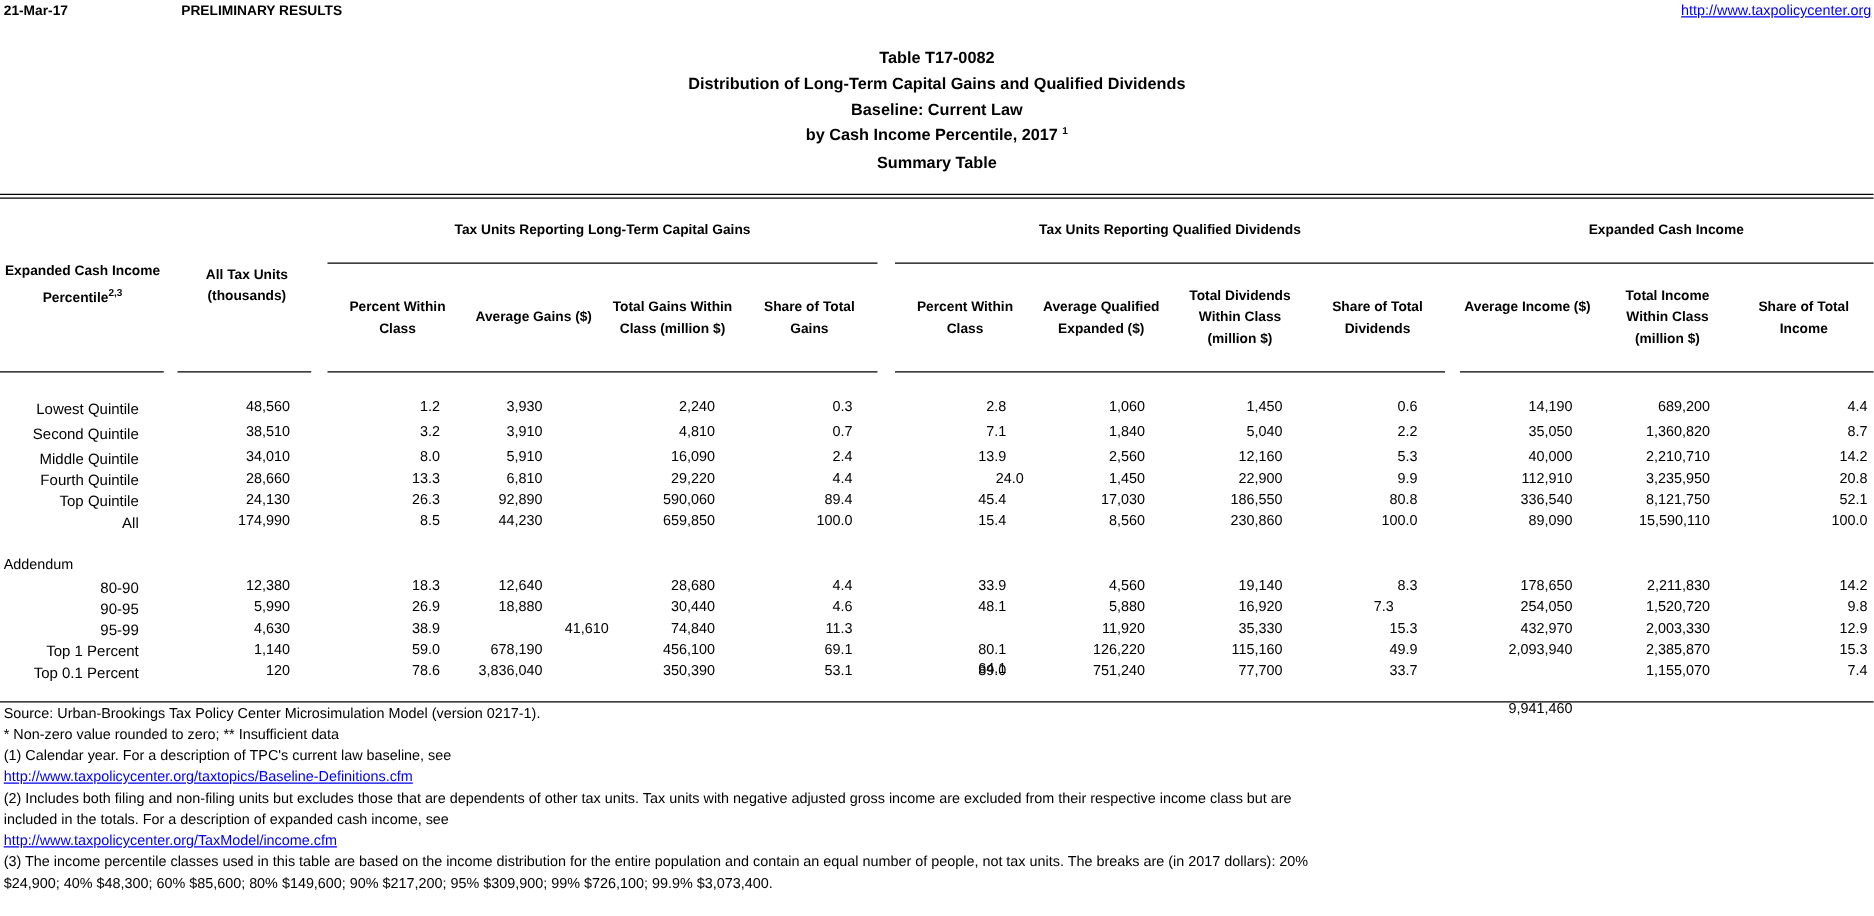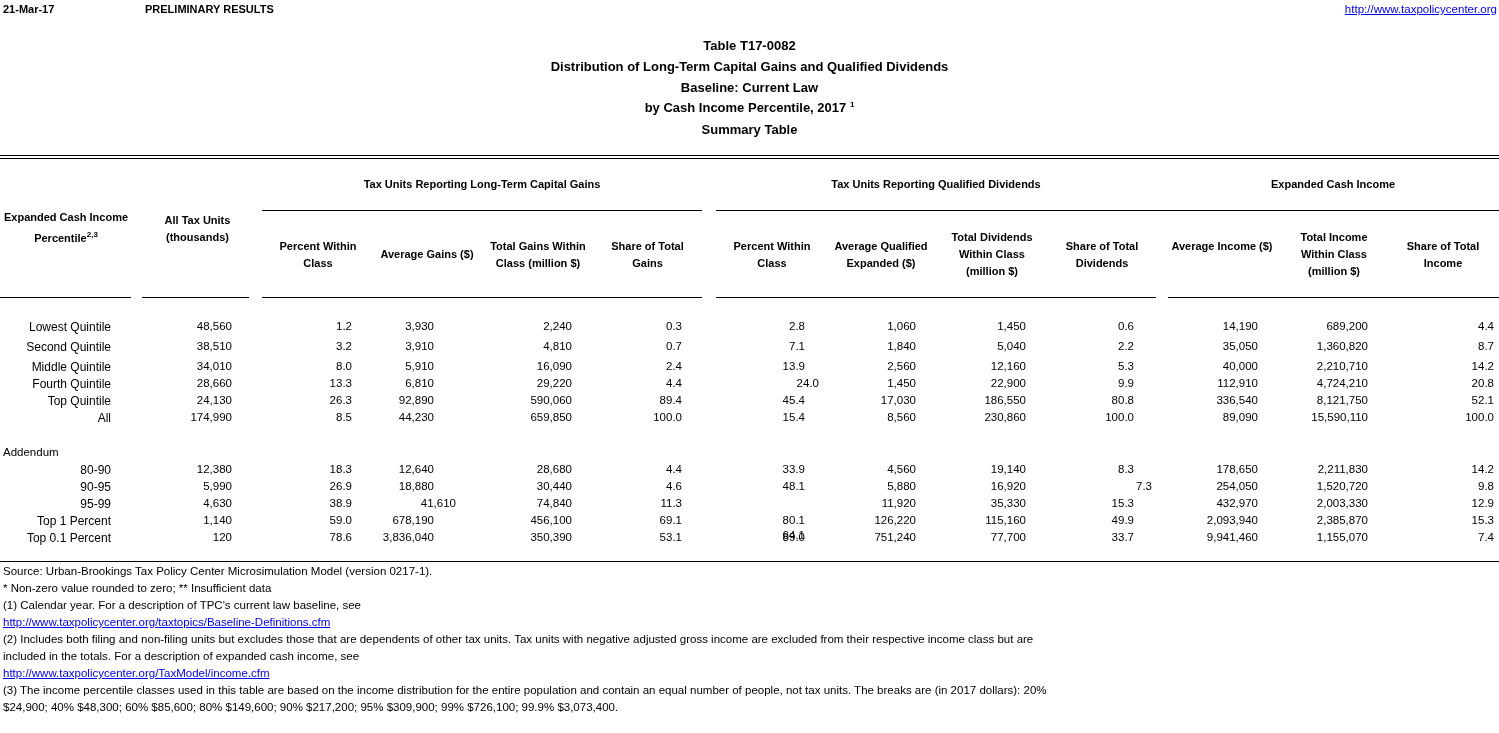--- a/index.html
+++ b/index.html
@@ -122,21 +122,21 @@
       <div class="cell" style="right: 1267px;">28,660</div>
       <div class="cell" style="right: 1147px;">13.3</div>
       <div class="cell" style="right: 1065px;">6,810</div>
       <div class="cell" style="right: 927px;">29,220</div>
       <div class="cell" style="right: 817px;">4.4</div>
       <div class="cell" style="right: 680px;">24.0</div>
       <div class="cell" style="right: 583px;">1,450</div>
       <div class="cell" style="right: 473px;">22,900</div>
       <div class="cell" style="right: 365px;">9.9</div>
       <div class="cell" style="right: 241px;">112,910</div>
-      <div class="cell" style="right: 131px;">4,724,210</div>
+      <div class="cell" style="right: 131px;">3,235,950</div>
       <div class="cell" style="right: 5px;">20.8</div>
     </div>
     <div class="row" style="top: 394px;">
       <div class="rlabel" style="right: 1388px;">Top Quintile</div>
       <div class="cell" style="right: 1267px;">24,130</div>
       <div class="cell" style="right: 1147px;">26.3</div>
       <div class="cell" style="right: 1065px;">92,890</div>
       <div class="cell" style="right: 927px;">590,060</div>
       <div class="cell" style="right: 817px;">89.4</div>
       <div class="cell" style="right: 694px;">45.4</div>
@@ -184,30 +184,30 @@
     <div class="row" style="top: 480px;">
       <div class="rlabel" style="right: 1388px;">90-95</div>
       <div class="cell" style="right: 1267px;">5,990</div>
       <div class="cell" style="right: 1147px;">26.9</div>
       <div class="cell" style="right: 1065px;">18,880</div>
       <div class="cell" style="right: 927px;">30,440</div>
       <div class="cell" style="right: 817px;">4.6</div>
       <div class="cell" style="right: 694px;">48.1</div>
       <div class="cell" style="right: 583px;">5,880</div>
       <div class="cell" style="right: 473px;">16,920</div>
-      <div class="cell" style="right: 347px;">7.3</div>
+      <div class="cell" style="right: 384px;">7.3</div>
       <div class="cell" style="right: 241px;">254,050</div>
       <div class="cell" style="right: 131px;">1,520,720</div>
       <div class="cell" style="right: 5px;">9.8</div>
     </div>
     <div class="row" style="top: 497px;">
       <div class="rlabel" style="right: 1388px;">95-99</div>
       <div class="cell" style="right: 1267px;">4,630</div>
       <div class="cell" style="right: 1147px;">38.9</div>
-      <div class="cell" style="right: 1043px;">41,610</div>
+      <div class="cell" style="right: 1012px;">41,610</div>
       <div class="cell" style="right: 927px;">74,840</div>
       <div class="cell" style="right: 817px;">11.3</div>
       <div class="cell" style="right: 694px; margin-top: 32px;">64.1</div>
       <div class="cell" style="right: 583px;">11,920</div>
       <div class="cell" style="right: 473px;">35,330</div>
       <div class="cell" style="right: 365px;">15.3</div>
       <div class="cell" style="right: 241px;">432,970</div>
       <div class="cell" style="right: 131px;">2,003,330</div>
       <div class="cell" style="right: 5px;">12.9</div>
     </div>
@@ -230,21 +230,21 @@
       <div class="rlabel" style="right: 1388px;">Top 0.1 Percent</div>
       <div class="cell" style="right: 1267px;">120</div>
       <div class="cell" style="right: 1147px;">78.6</div>
       <div class="cell" style="right: 1065px;">3,836,040</div>
       <div class="cell" style="right: 927px;">350,390</div>
       <div class="cell" style="right: 817px;">53.1</div>
       <div class="cell" style="right: 694px;">89.0</div>
       <div class="cell" style="right: 583px;">751,240</div>
       <div class="cell" style="right: 473px;">77,700</div>
       <div class="cell" style="right: 365px;">33.7</div>
-      <div class="cell" style="right: 241px;">9,941,460</div>
+      <div class="cell" style="right: 241px; margin-top: 30px;">9,941,460</div>
       <div class="cell" style="right: 131px;">1,155,070</div>
       <div class="cell" style="right: 5px;">7.4</div>
     </div>
   </div>
 
 <div class="hline" style="left:0;width:1499px;top:561px;"></div>
 
 <div class="note" style="top:565px;">Source: Urban-Brookings Tax Policy Center Microsimulation Model (version 0217-1).</div>
 <div class="note" style="top:582px;">* Non-zero value rounded to zero; ** Insufficient data</div>
 <div class="note" style="top:599px;">(1) Calendar year. For a description of TPC's current law baseline, see</div>

